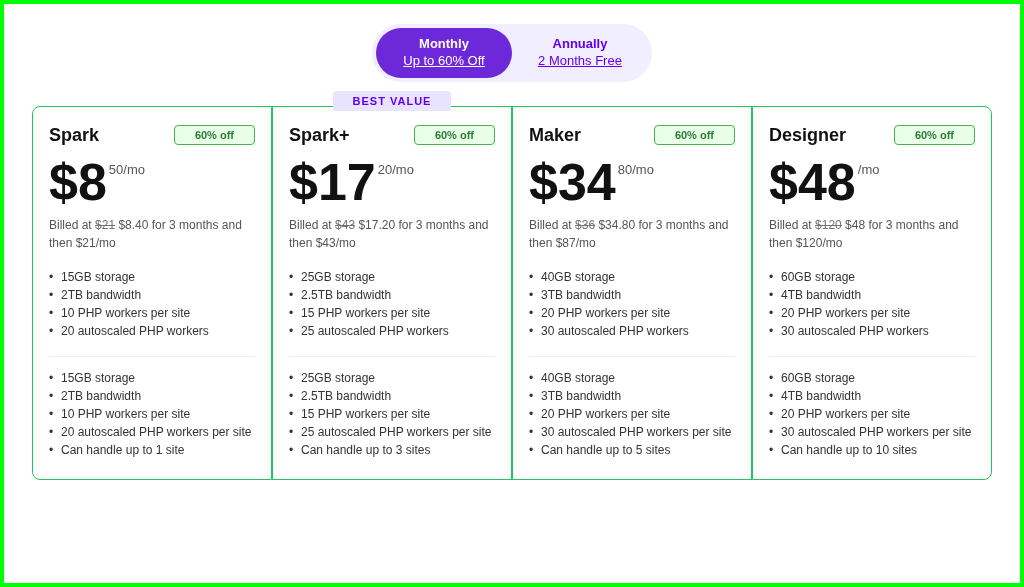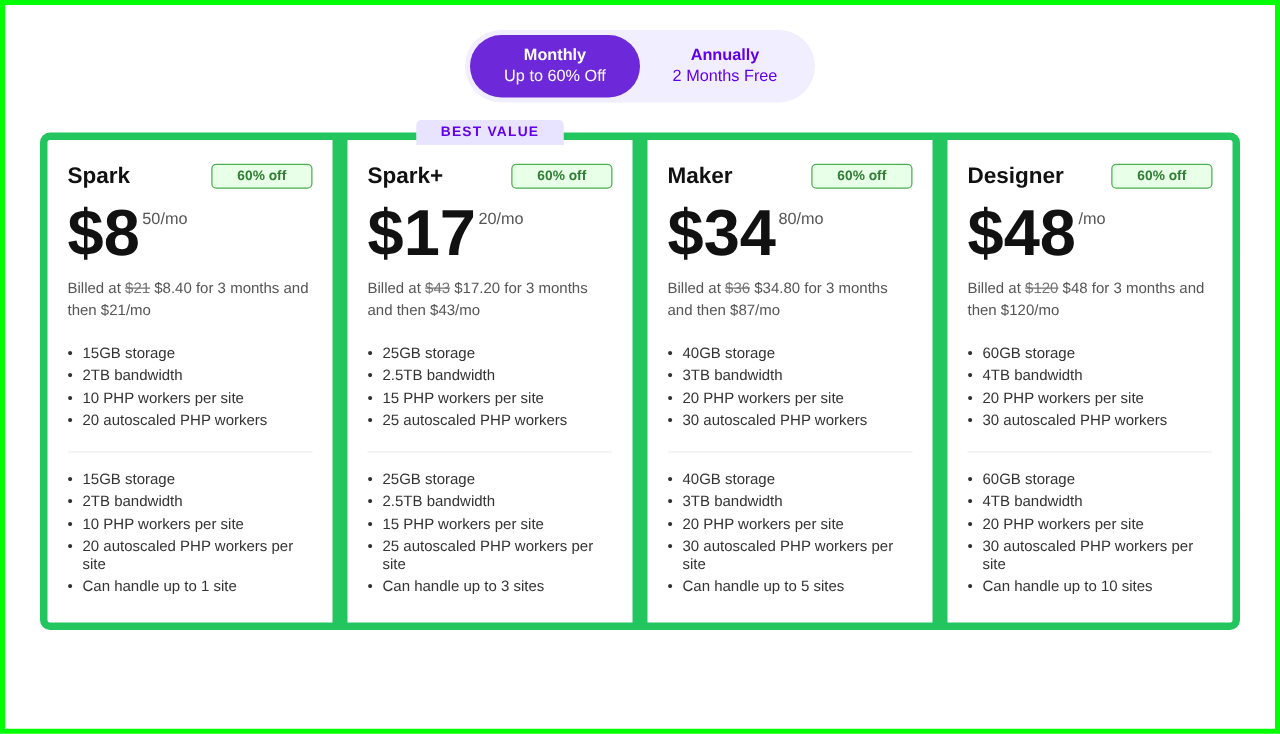--- a/index.html
+++ b/index.html
@@ -34,34 +34,34 @@
       line-height: 1.3;
     }
     .toggle-option.active {
       background: #6d28d9;
       color: #fff;
     }
     .toggle-option.inactive {
       color: #6200ee;
     }
     .toggle-option .line1 { font-weight: 700; }
-    .toggle-option .line2 { font-weight: 400; }
+    .toggle-option .line2 { font-weight: 400; text-decoration: underline; }
 
     
     .pricing-grid {
       display: grid;
       grid-template-columns: repeat(4, 1fr);
       gap: 0;
       width: 100%;
       max-width: 960px;
     }
 
     .plan-card {
       background: #fff;
-      border: 6px solid #22c55e;
+      border: 1px solid #22c55e;
       padding: 18px 16px 20px;
       position: relative;
     }
     .plan-card:first-child { border-radius: 8px 0 0 8px; }
     .plan-card:last-child { border-radius: 0 8px 8px 0; }
 
     
     .best-value-banner {
       position: absolute;
       top: -16px;
@@ -77,21 +77,21 @@
       font-weight: 700;
       letter-spacing: 1px;
       padding: 4px 20px;
       border-radius: 4px 4px 0 0;
       text-transform: uppercase;
     }
 
     .plan-header {
       display: flex;
       justify-content: space-between;
-      align-items: flex-end;
+      align-items: center;
       margin-bottom: 10px;
       gap: 32px;
     }
     .plan-name {
       font-size: 18px;
       font-weight: 700;
       color: #111;
     }
     .discount-badge {
       background: #e8ffe8;

